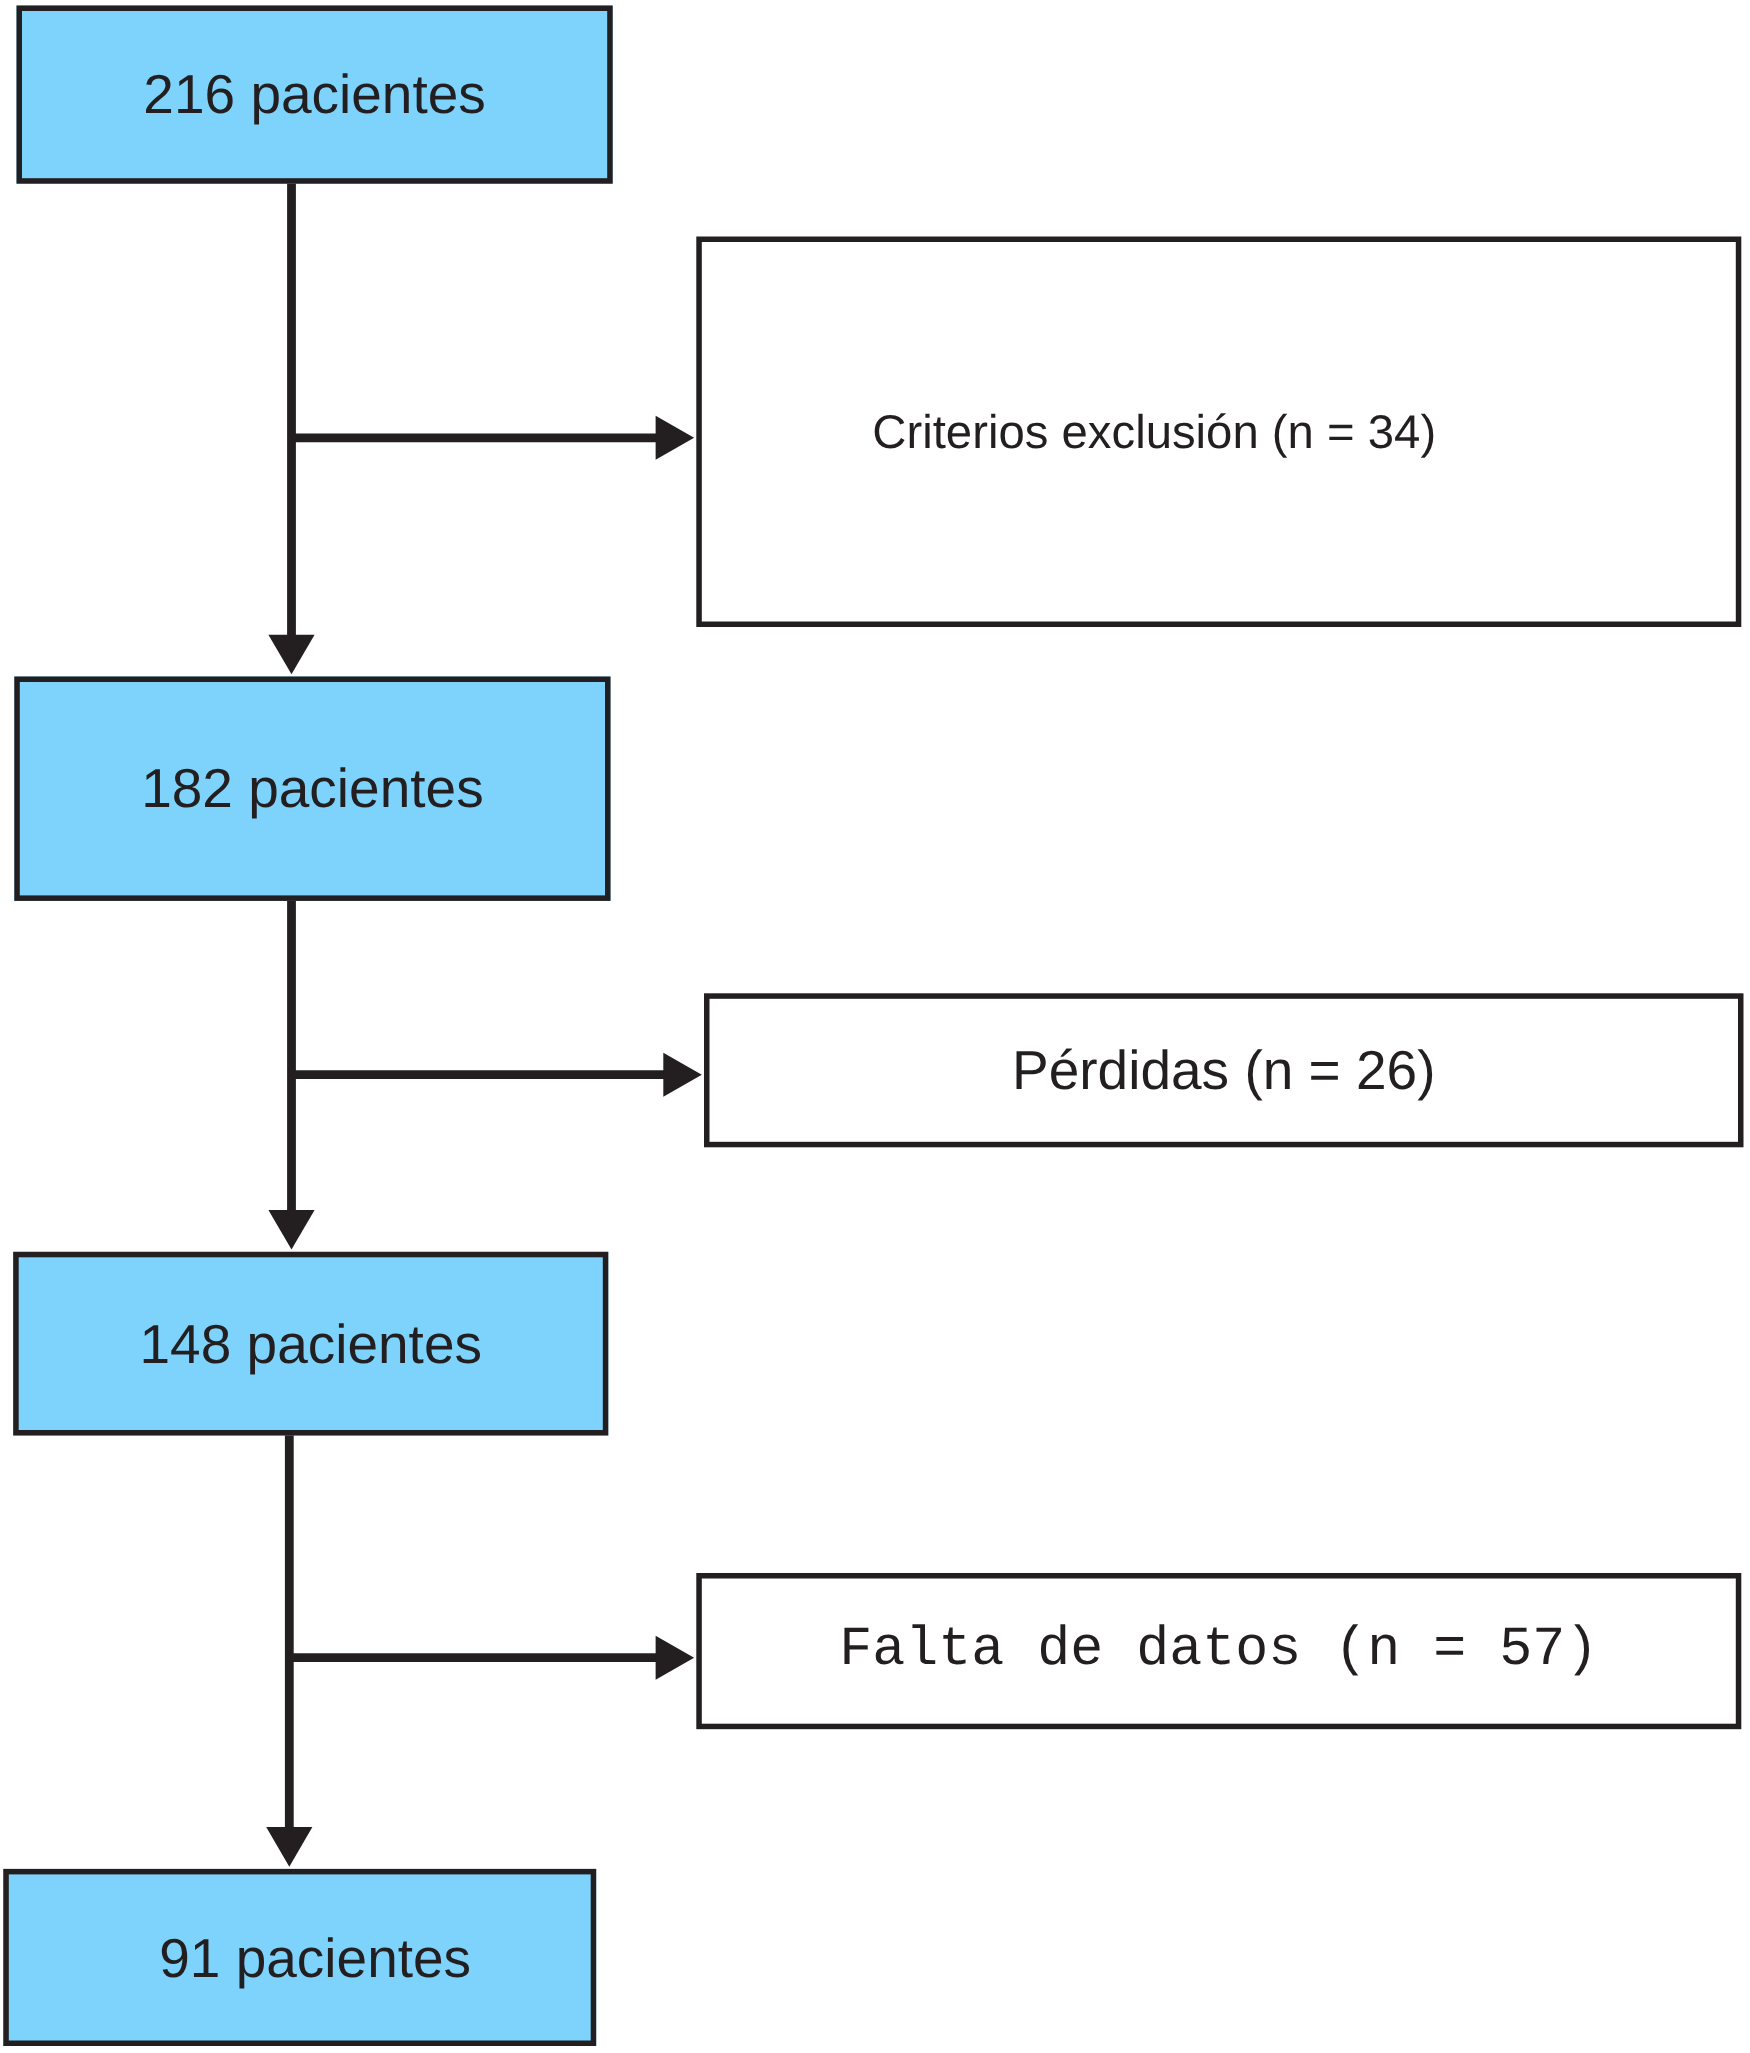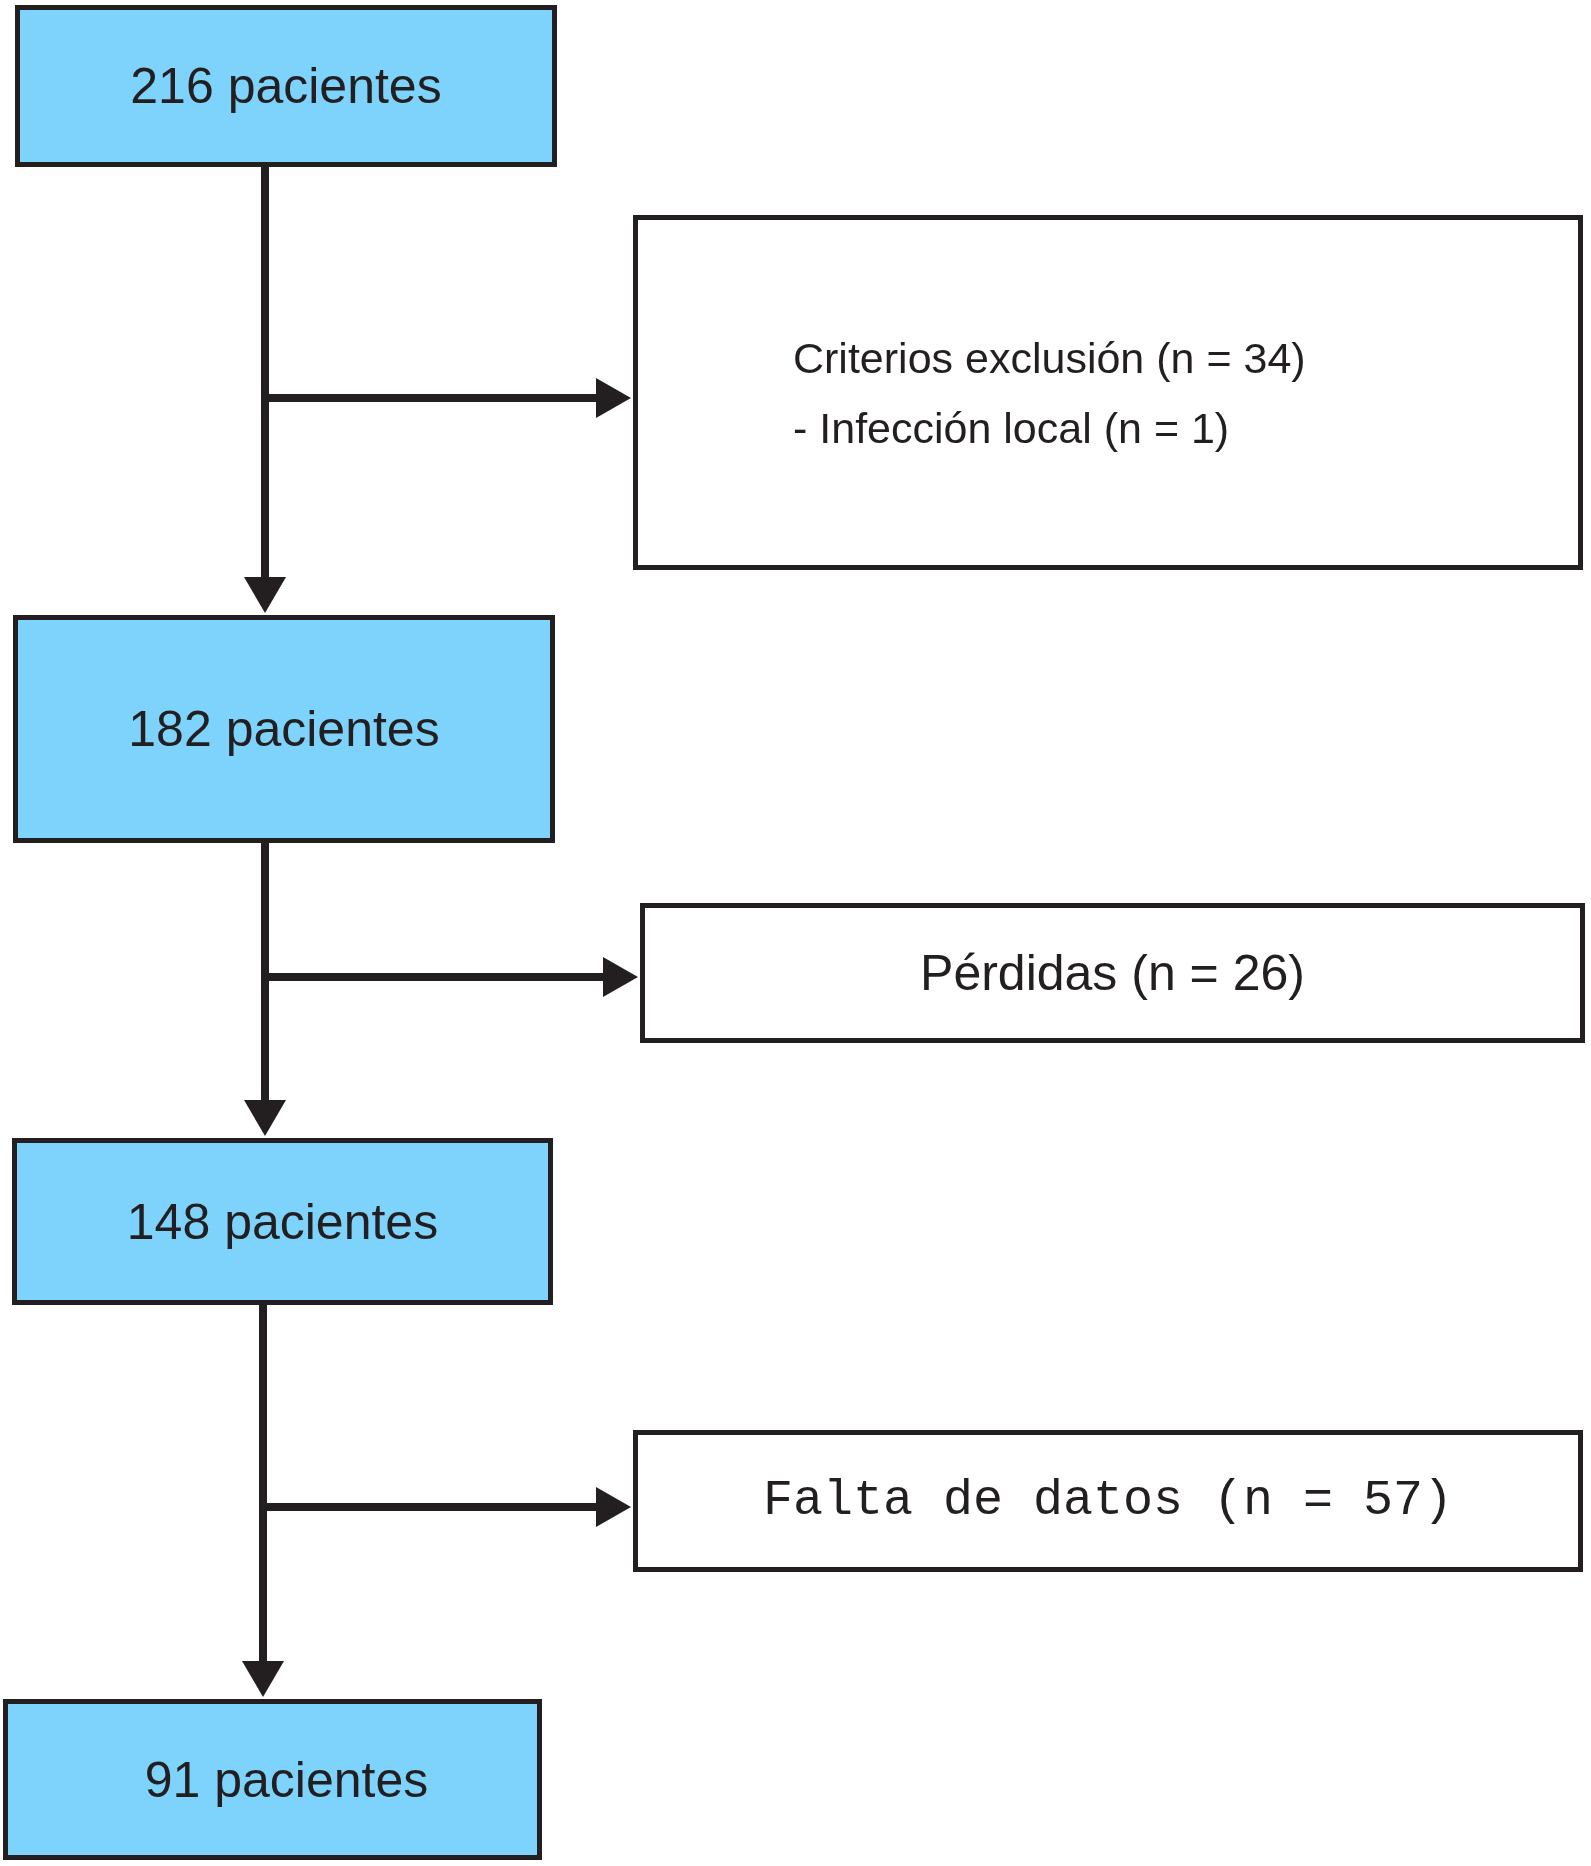--- a/index.html
+++ b/index.html
@@ -24,21 +24,21 @@
     justify-content: center;
     font-size: 50px;
     line-height: 1.2;
     white-space: nowrap;
   }
   .node--gray  { background: #7dd3fc; }
   .node--white { background: #ffffff; }
 
   
   .box-216 { left: 15px;  top: 5px;    width: 542px; height: 162px; }
-  .box-182 { left: 13px;  top: 615px;  width: 542px; height: 228px; text-align: right; }
+  .box-182 { left: 13px;  top: 615px;  width: 542px; height: 204px; text-align: right; }
   .box-148 { left: 12px;  top: 1138px; width: 541px; height: 167px; }
   .box-91  { left: 3px;   top: 1699px; width: 539px; height: 161px; padding-left: 28px; }
 
   
   .box-exclusion {
     left: 633px; top: 215px; width: 950px; height: 355px;
     justify-content: flex-start;
     padding-left: 155px;
   }
   .box-perdidas { left: 640px; top: 903px;  width: 945px; height: 140px; }
@@ -99,21 +99,20 @@
   </g>
 </svg>
 
 <div class="node node--gray box-216">
   <span>216 pacientes</span>
 </div>
 
 <div class="node node--white box-exclusion">
   <div class="exclusion-lines">
     <div class="exclusion-line">Criterios exclusión (n = 34)</div>
-    <div class="exclusion-line">- Infección local (n = 1)</div>
   </div>
 </div>
 
 <div class="node node--gray box-182">
   <span>182 pacientes</span>
 </div>
 
 <div class="node node--white box-perdidas">
   <span>Pérdidas (n = 26)</span>
 </div>

